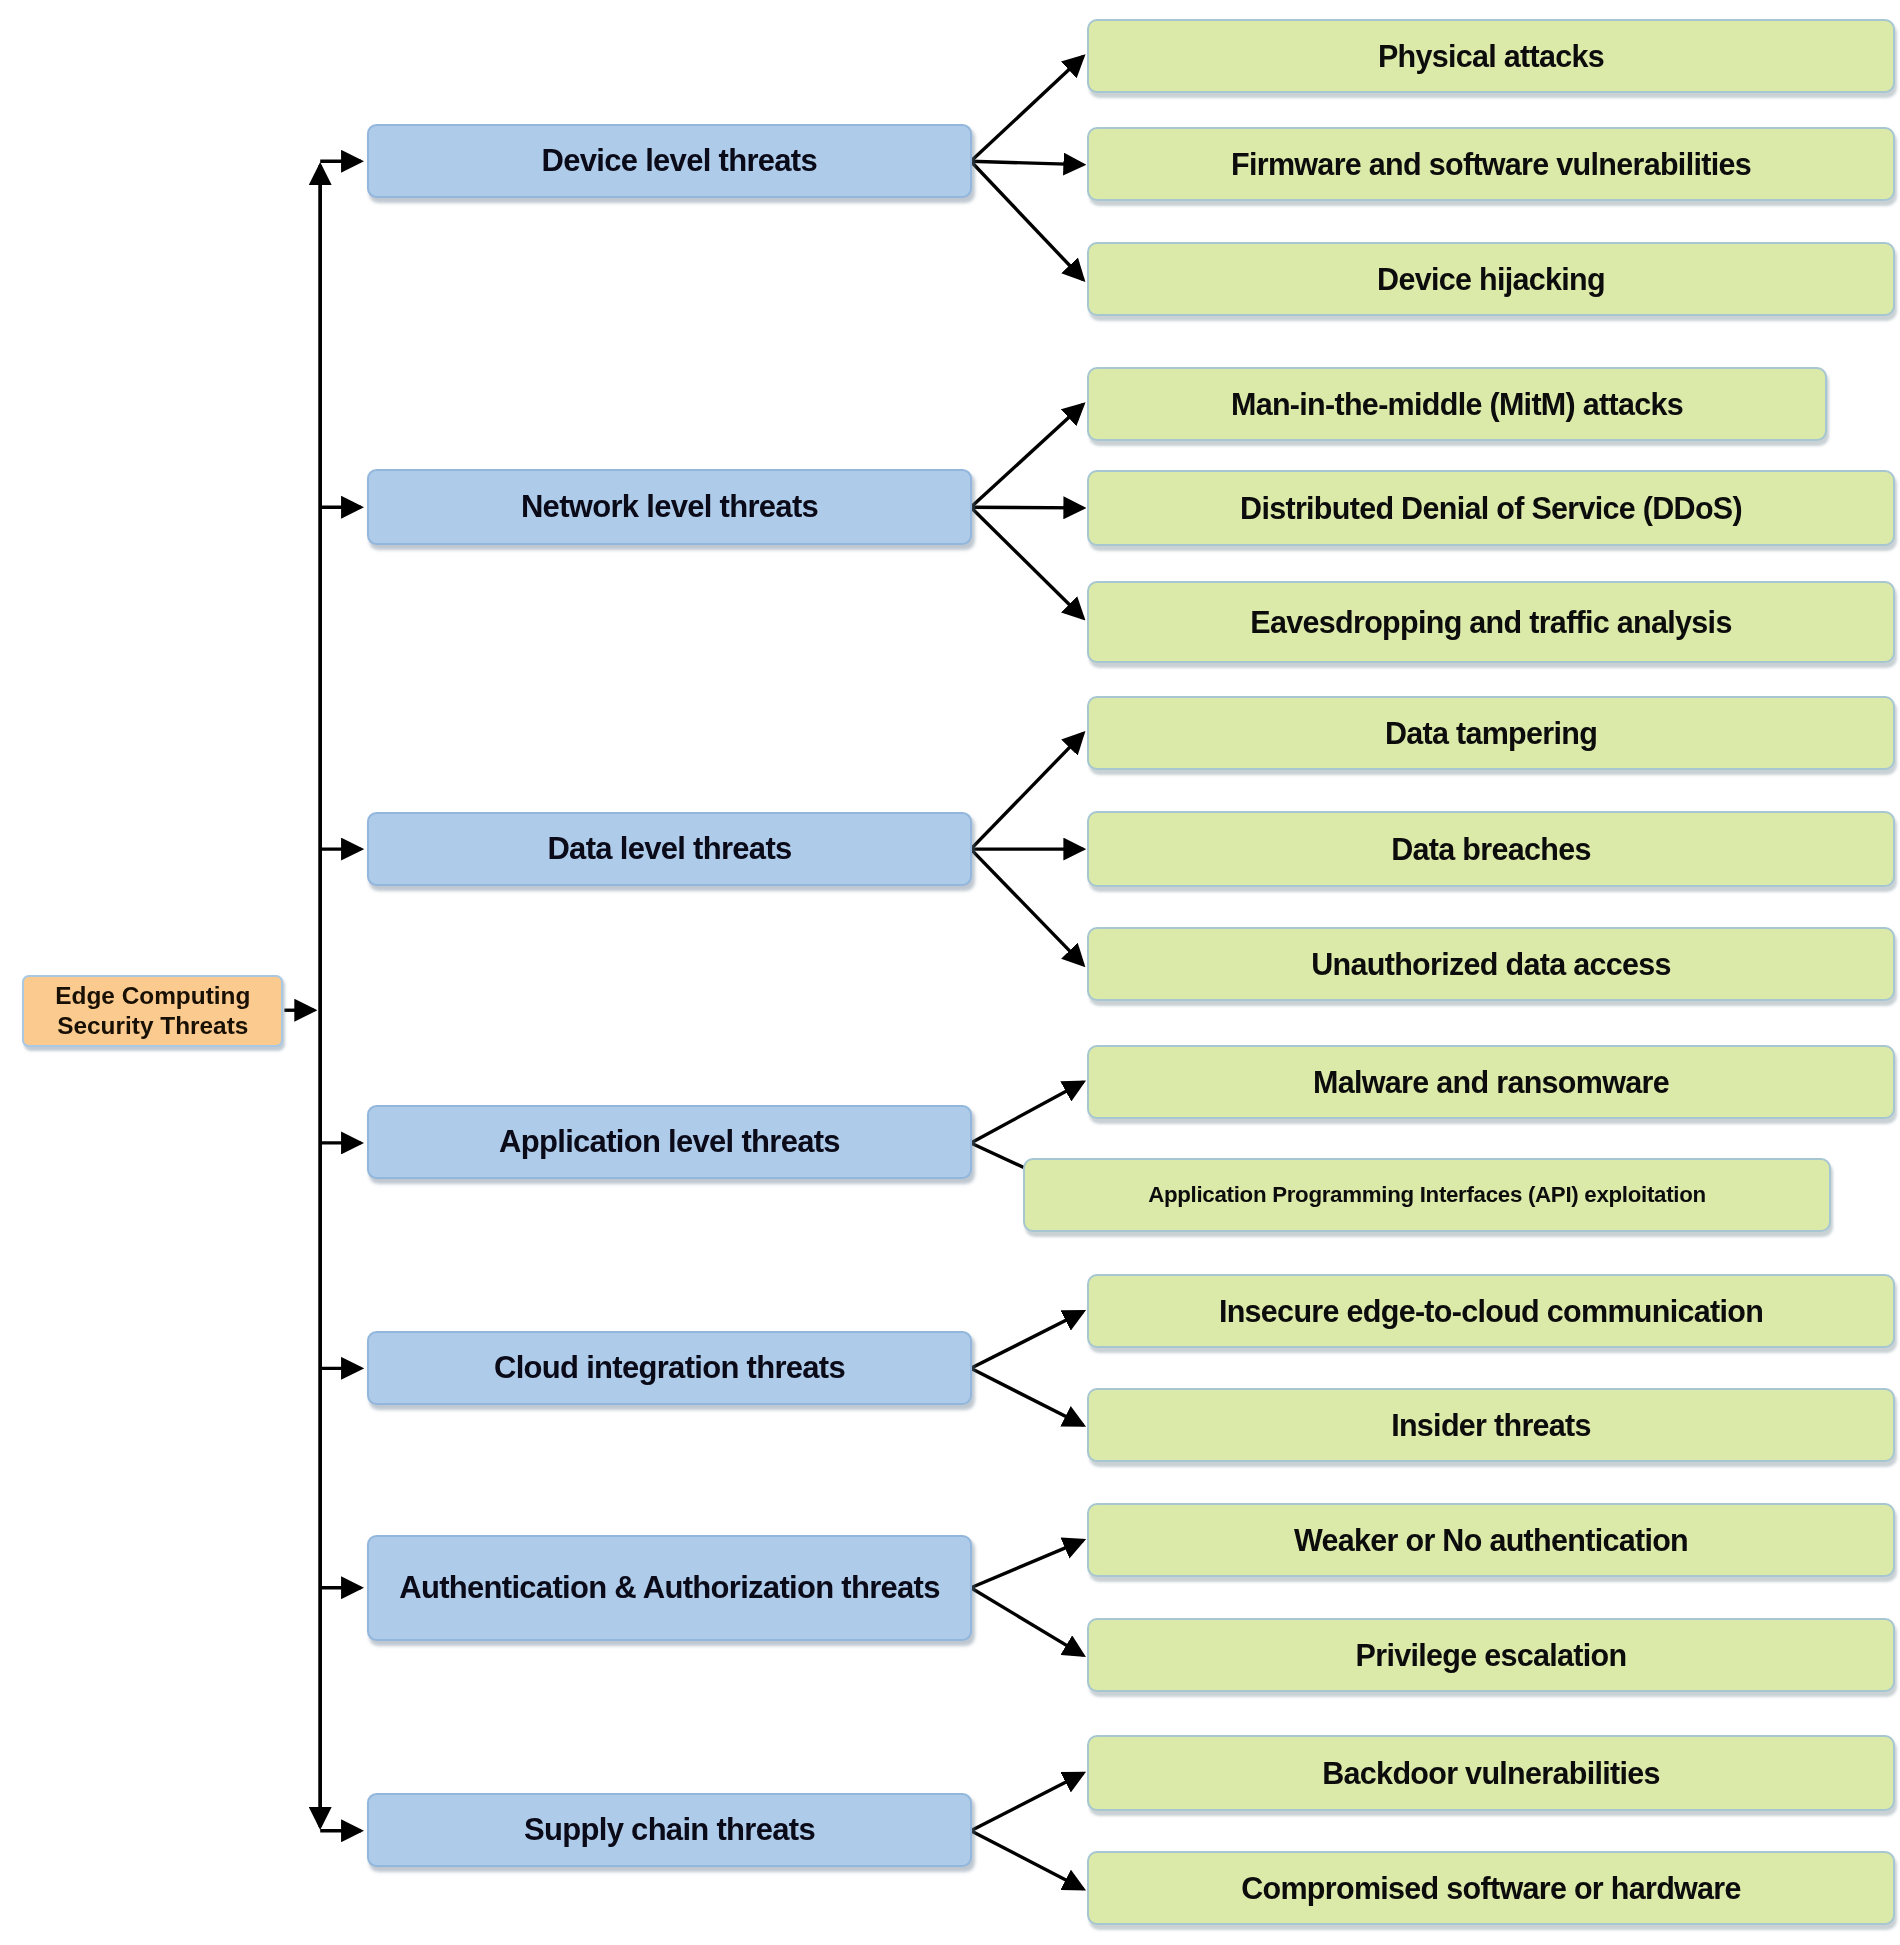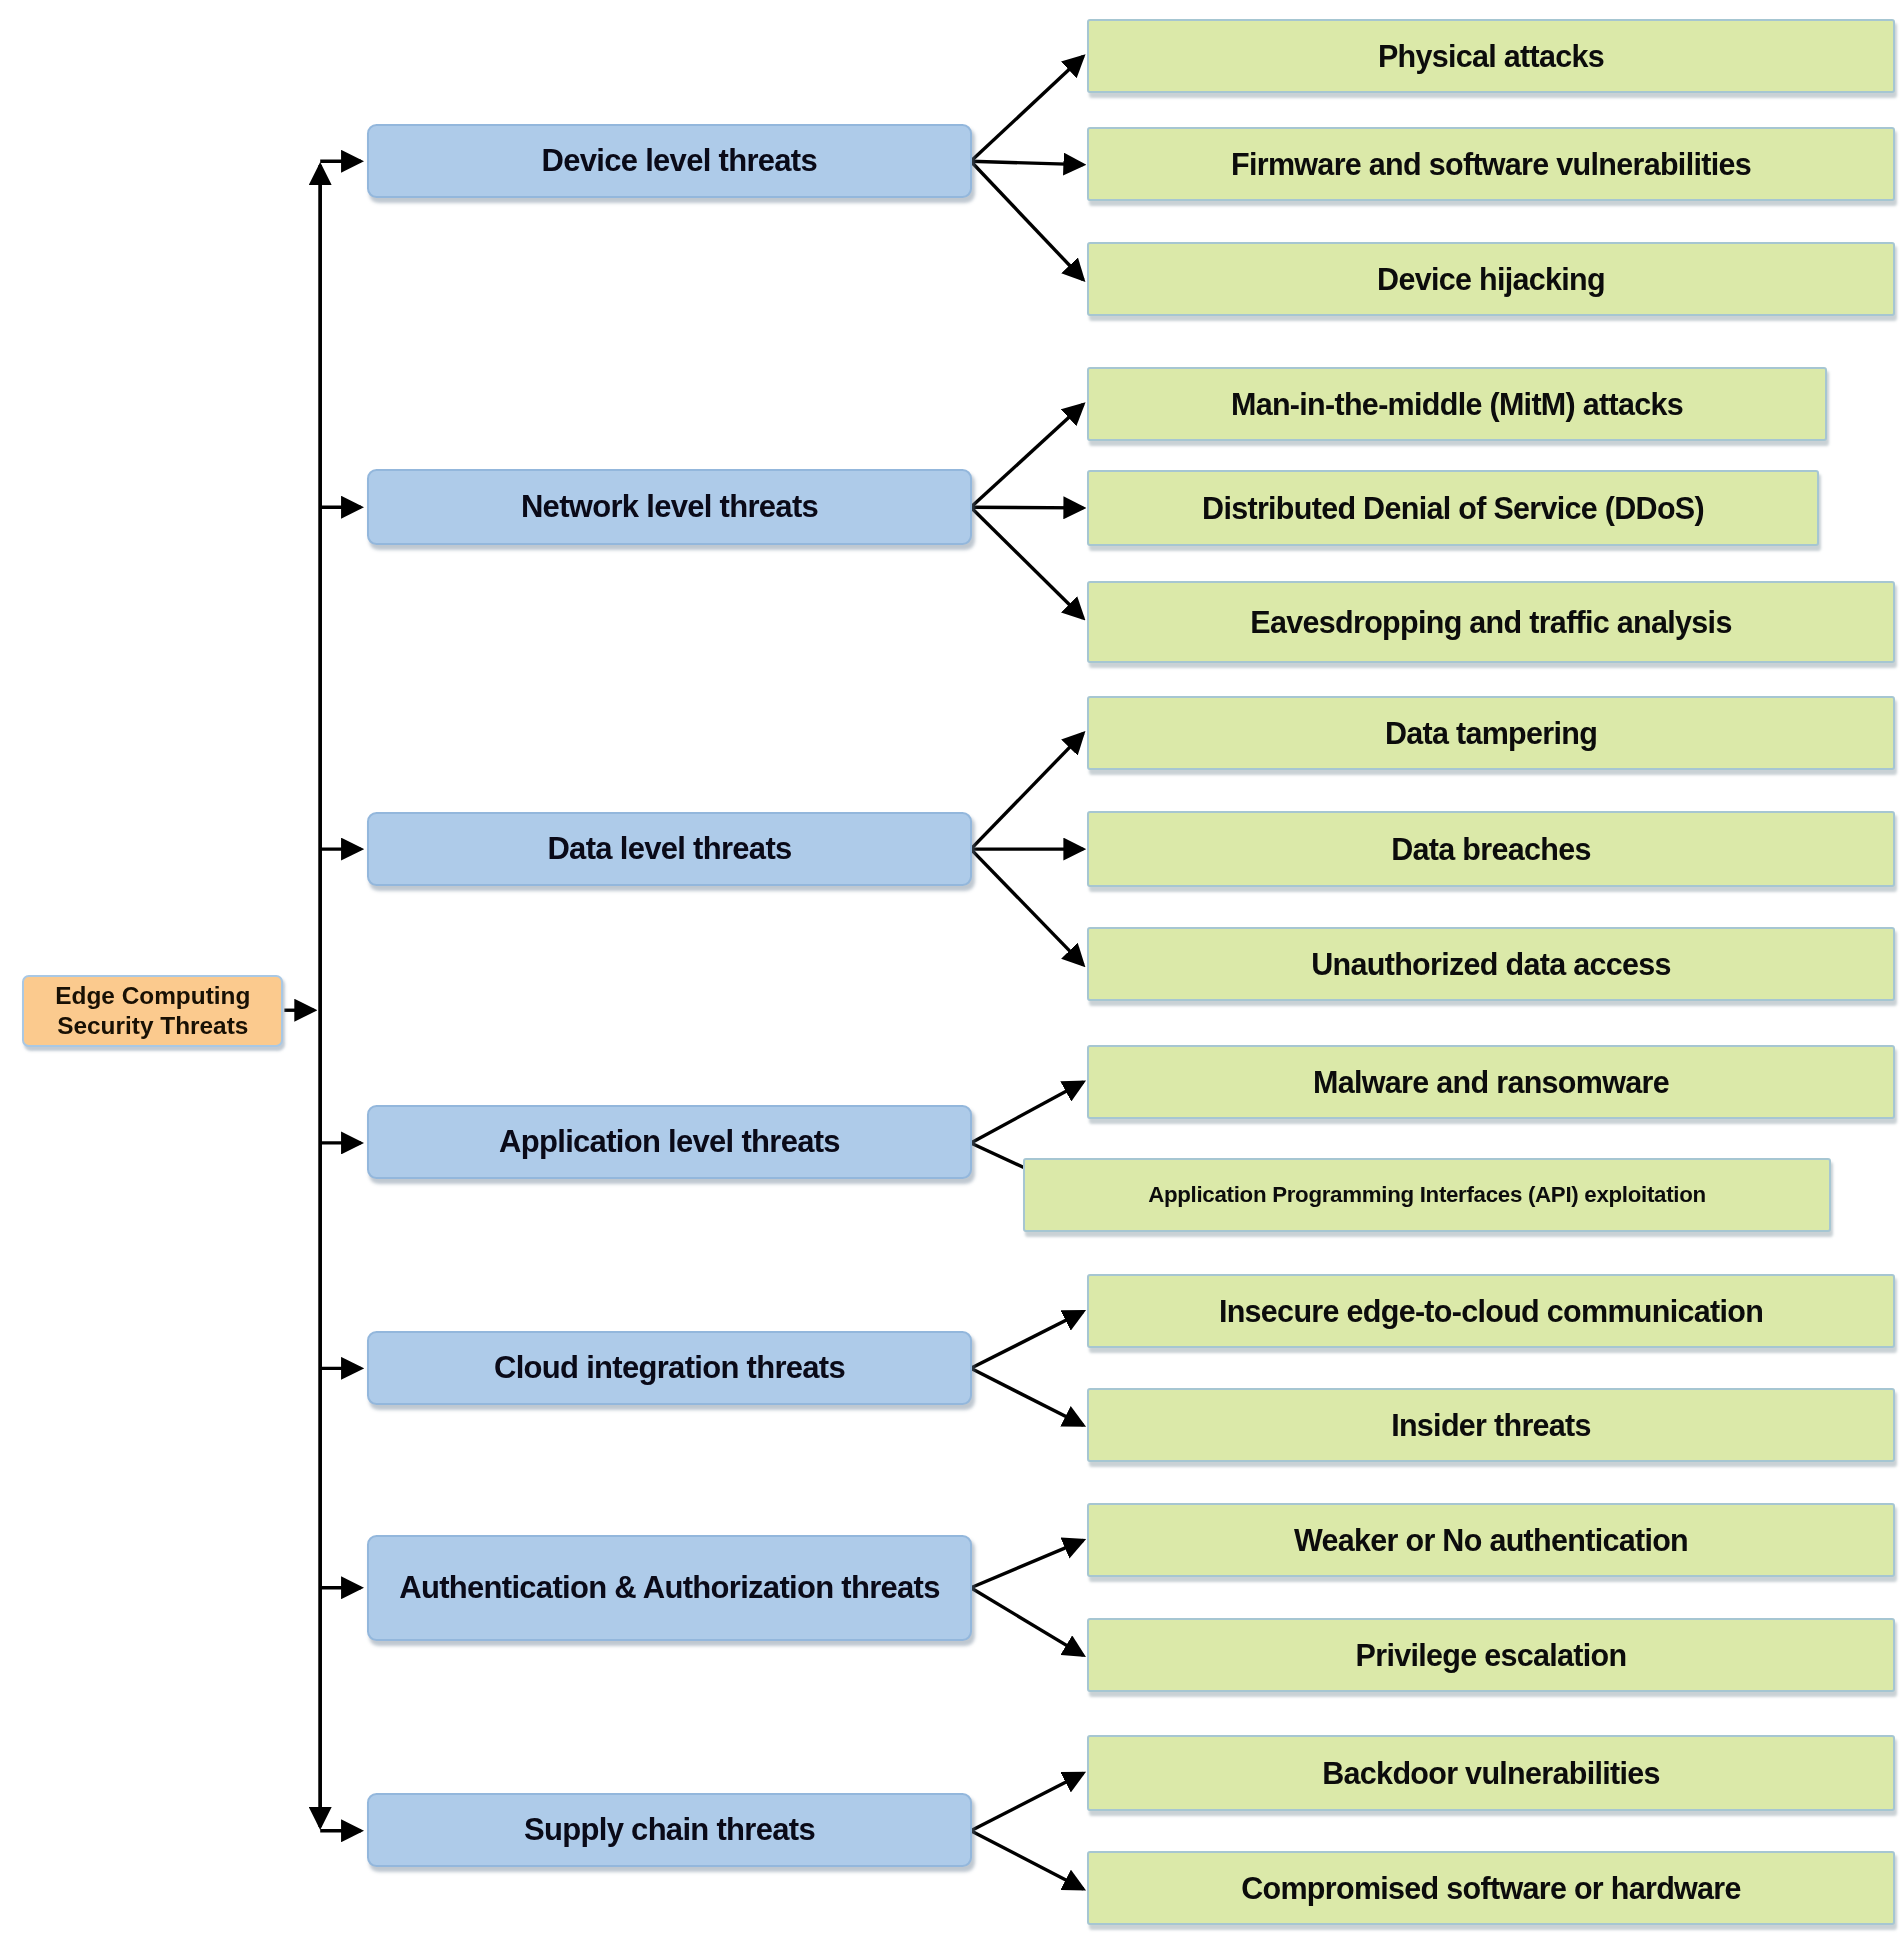--- a/index.html
+++ b/index.html
@@ -34,21 +34,21 @@
     font-size:31px;
     color:#0a0a18;
     letter-spacing:-0.7px;
     line-height:1.15;
     padding:0 13.5px;
     box-shadow:2.7px 4.1px 3.4px rgba(110,130,150,0.45);
   }
   .child {
     background:var(--child-fill,#dbe9a9);
     border:2px solid var(--child-border,#a6c6d2);
-    border-radius:3px;
+    border-radius:10px;
     font-size:30.5px;
     color:#0c0c0c;
     letter-spacing:-0.7px;
     padding:0 16.2px;
     box-shadow:2px 4.1px 2.7px rgba(120,140,150,0.4);
   }
   .child.small { font-size:22.3px; letter-spacing:-0.3px; }
   .root {
     background:var(--root-fill,#fbca8e);
     border:2.7px solid var(--root-border,#a9c8e4);
@@ -114,21 +114,21 @@
   <div class="box cat" style="left:367px; top:1105px; width:605px; height:74px;">Application level threats</div>
   <div class="box cat" style="left:367px; top:1331px; width:605px; height:74px;">Cloud integration threats</div>
   <div class="box cat" style="left:367px; top:1535px; width:605px; height:106px;">Authentication &amp; Authorization threats</div>
   <div class="box cat" style="left:367px; top:1793px; width:605px; height:74px;">Supply chain threats</div>
 
   <div class="box child" style="left:1087px; top:19px; width:808px; height:74px;">Physical attacks</div>
   <div class="box child" style="left:1087px; top:127px; width:808px; height:74px;">Firmware and software vulnerabilities</div>
   <div class="box child" style="left:1087px; top:242px; width:808px; height:74px;">Device hijacking</div>
 
   <div class="box child" style="left:1087px; top:367px; width:740px; height:74px;">Man-in-the-middle (MitM) attacks</div>
-  <div class="box child" style="left:1087px; top:470px; width:732px; height:76px;">Distributed Denial of Service (DDoS)</div>
+  <div class="box child" style="left:1087px; top:470px; width:808px; height:76px;">Distributed Denial of Service (DDoS)</div>
   <div class="box child" style="left:1087px; top:581px; width:808px; height:82px;">Eavesdropping and traffic analysis</div>
 
   <div class="box child" style="left:1087px; top:696px; width:808px; height:74px;">Data tampering</div>
   <div class="box child" style="left:1087px; top:811px; width:808px; height:76px;">Data breaches</div>
   <div class="box child" style="left:1087px; top:927px; width:808px; height:74px;">Unauthorized data access</div>
 
   <div class="box child" style="left:1087px; top:1045px; width:808px; height:74px;">Malware and ransomware</div>
   <div class="box child small" style="left:1023px; top:1158px; width:808px; height:74px;">Application Programming Interfaces (API) exploitation</div>
 
   <div class="box child" style="left:1087px; top:1274px; width:808px; height:74px;">Insecure edge-to-cloud communication</div>

